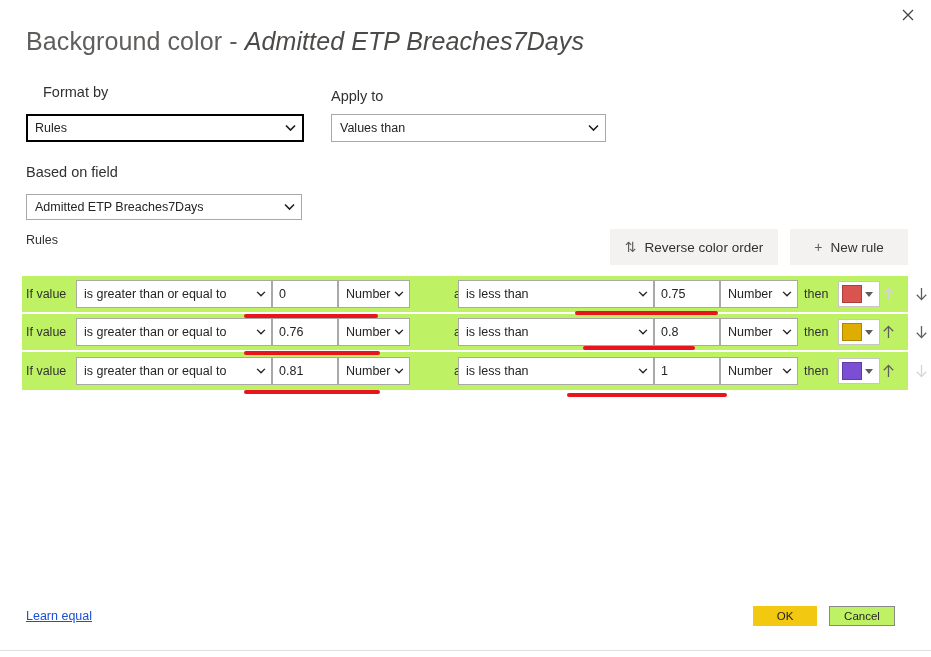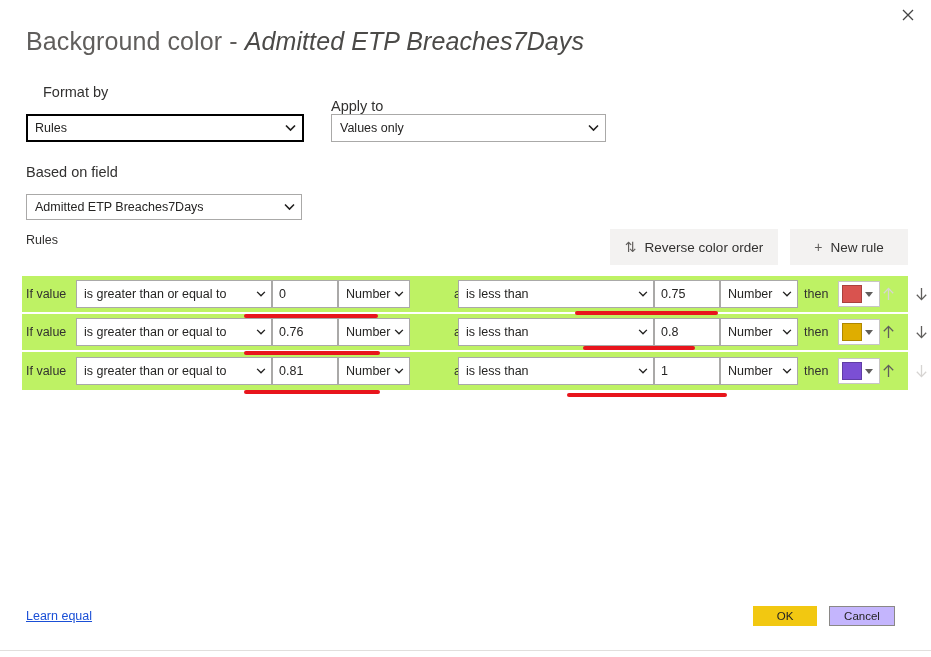--- a/index.html
+++ b/index.html
@@ -265,21 +265,21 @@
     display: flex;
     align-items: center;
     justify-content: center;
   }
   .btn-cancel {
     position: absolute;
     left: 829px;
     top: 606px;
     width: 66px;
     height: 20px;
-    background: #c4b5fd;
+    background: #bef264;
     border: 1px solid #8a8886;
     font-family: "Liberation Sans", sans-serif;
     font-size: 11.5px;
     color: #252423;
     cursor: pointer;
     display: flex;
     align-items: center;
     justify-content: center;
   }
   .bottom-rule {
@@ -305,23 +305,23 @@
 </div>
 
 <div class="fld-label" style="left:43px; top:84px;">Format by</div>
 <div class="sel focused" style="left:26px; top:114px; width:278px; height:28px;">
   <span class="cap">Rules</span>
   <svg class="chev" width="11" height="7" viewBox="0 0 11 7">
     <path d="M1 1 L5.5 5.6 L10 1" stroke="#201f1e" stroke-width="1.7" fill="none"></path>
   </svg>
 </div>
 
-<div class="fld-label" style="left:331px; top:98px;">Apply to</div>
+<div class="fld-label" style="left:331px; top:88px;">Apply to</div>
 <div class="sel" style="left:331px; top:114px; width:275px; height:28px;">
-  <span class="cap">Values only</span>
+  <span class="cap">Values than</span>
   <svg class="chev" width="11" height="7" viewBox="0 0 11 7">
     <path d="M1 1 L5.5 5.6 L10 1" stroke="#201f1e" stroke-width="1.5" fill="none"></path>
   </svg>
 </div>
 
 <div class="fld-label" style="left:26px; top:164px;">Based on field</div>
 <div class="sel" style="left:26px; top:194px; width:276px; height:26px;">
   <span class="cap">Admitted ETP Breaches7Days</span>
   <svg class="chev" width="11" height="7" viewBox="0 0 11 7">
     <path d="M1 1 L5.5 5.6 L10 1" stroke="#201f1e" stroke-width="1.5" fill="none"></path>

